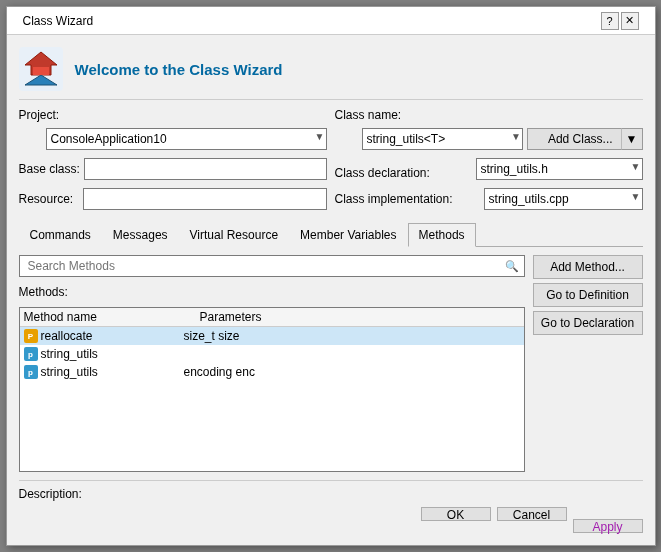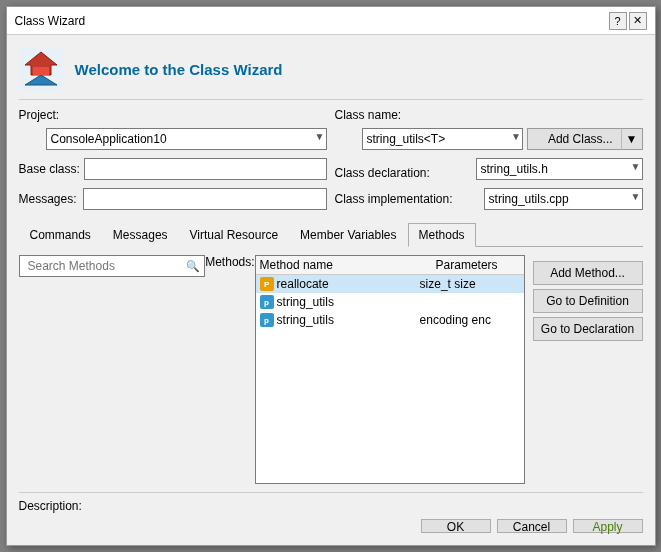--- a/index.html
+++ b/index.html
@@ -21,21 +21,21 @@
       height: 540px;
       display: flex;
       flex-direction: column;
       box-shadow: 2px 2px 8px rgba(0,0,0,0.4);
     }
     .title-bar {
       background: #fff;
       display: flex;
       align-items: center;
       justify-content: space-between;
-      padding: 4px 8px;
+      padding: 4px 16px;
       border-bottom: 1px solid #ccc;
       height: 28px;
     }
     .title-bar-left {
       display: flex;
       align-items: center;
       gap: 6px;
     }
     .title-bar-text {
       font-size: 12px;
@@ -179,29 +179,28 @@
       z-index: 1;
     }
     .methods-section {
       flex: 1;
       display: flex;
       gap: 8px;
     }
     .methods-left {
       flex: 1;
       display: flex;
-      flex-direction: row;
-      gap: 0;
+      flex-direction: column;
+      gap: 8px;
     }
     .methods-right {
       display: flex;
       flex-direction: column;
       gap: 4px;
       min-width: 110px;
-      margin-top: 6px;
     }
     .search-box {
       display: flex;
       align-items: center;
       border: 1px solid #7a7a7a;
       background: #fff;
       height: 22px;
       padding: 0 4px;
     }
     .search-box input {
@@ -314,22 +313,23 @@
       padding: 0 12px;
       border: 1px solid #adadad;
       background: #e1e1e1;
       cursor: pointer;
       font-size: 12px;
     }
     .footer-btn.primary {
       background: #e1e1e1;
     }
     .footer-btn:disabled {
-      color: #4d7c0f;
+      color: #a21caf;
       cursor: default;
+      margin-top: 12px;
     }
   </style>
 </head>
 <body>
 
 <div class="dialog">
 
   <div class="title-bar">
     <div class="title-bar-left">
       <span class="title-bar-text">Class Wizard</span>
@@ -394,21 +394,21 @@
           <select class="decl-select" style="width:100%;">
             <option>string_utils.h</option>
           </select>
           <span class="combo-arrow">▼</span>
         </div>
       </div>
     </div>
 
     <div style="display:flex; gap:8px; align-items:center;">
       <div style="display:flex; align-items:center; gap:4px; flex:1;">
-        <span style="font-size:12px; min-width:60px;">Messages:</span>
+        <span style="font-size:12px; min-width:60px;">Resource:</span>
         <input type="text" class="resource-input" style="flex: 1 1 0%;" value="">
       </div>
       <div style="display:flex; align-items:center; gap:4px; flex:1;">
         <span style="font-size:12px; min-width:110px;">Class implementation:</span>
         <div class="combo" style="flex:1;">
           <select class="impl-select" style="width:100%;">
             <option>string_utils.cpp</option>
           </select>
           <span class="combo-arrow">▼</span>
         </div>

